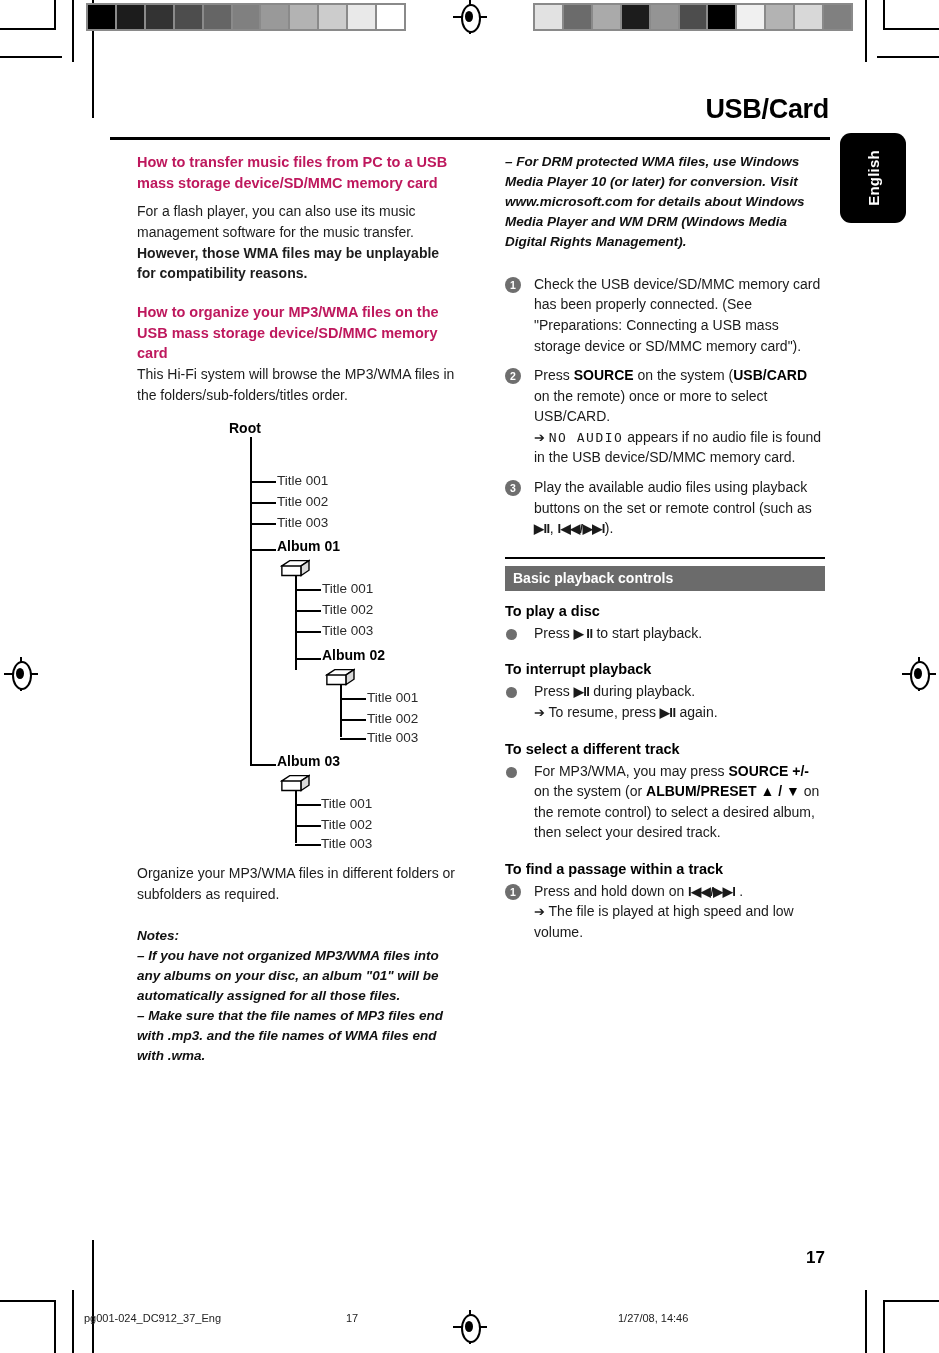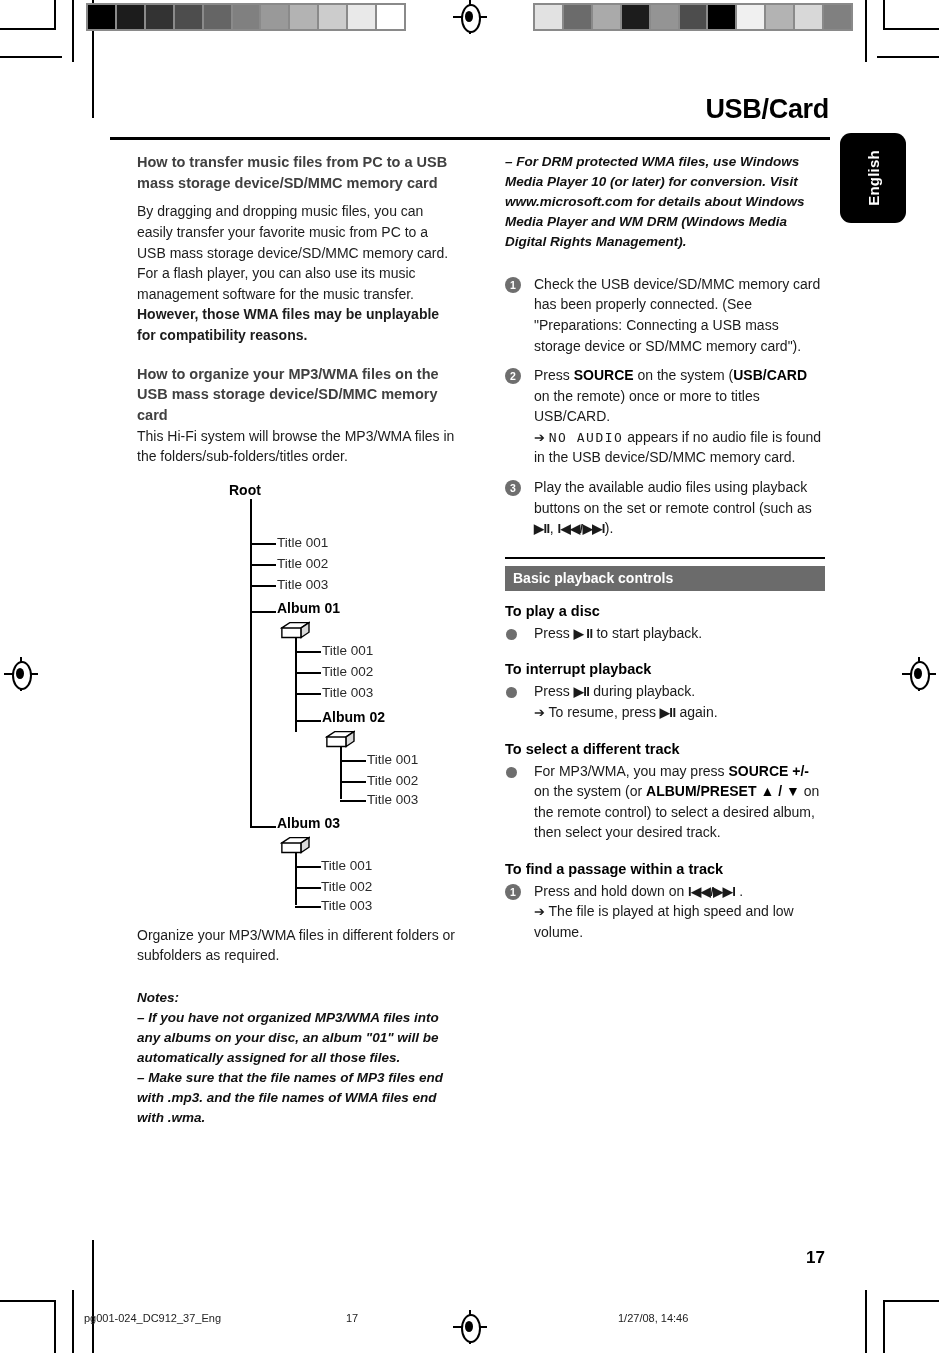--- a/index.html
+++ b/index.html
@@ -93,21 +93,21 @@
     width: 320px;
   }
   .col-left  { left: 137px; }
   .col-right { left: 505px; }
 
   h3.sec {
     font-size: 14.5px;
     font-weight: bold;
     line-height: 1.43;
     margin: 0 0 8px 0;
-    color: #404040;
+    color: #be185d;
   }
   p.body {
     font-size: 14px;
     line-height: 1.47;
     margin: 0 0 0 0;
     color: #1c1c1c;
   }
   .b { font-weight: bold; color:#000; }
 
   p.note {
@@ -309,21 +309,20 @@
   <div class="title-rule"></div>
 
   <div class="lang-tab">
     <span class="lang-text">English</span>
   </div>
 
   <div class="col col-left">
 
     <h3 class="sec">How to transfer music files from PC to a USB mass storage device/SD/MMC memory card</h3>
 
-    <p class="body">By dragging and dropping music files, you can easily transfer your favorite music from PC to a USB mass storage device/SD/MMC memory card.</p>
     <p class="body">For a flash player, you can also use its music management software for the music transfer.</p>
     <p class="body b" style="margin-bottom:18px;">However, those WMA files may be unplayable for compatibility reasons.</p>
 
     <h3 class="sec" style="margin-bottom:0;">How to organize your MP3/WMA files on the USB mass storage device/SD/MMC memory card</h3>
     <p class="body">This Hi-Fi system will browse the MP3/WMA files in the folders/sub-folders/titles order.</p>
 
     <div class="tree">
 
       <div class="node bold" style="left:92px; top:0px;">Root</div>
 
@@ -412,21 +411,21 @@
 
     <ul class="steps" style="margin-top:22px;">
 
       <li class="step">
         <span class="step-num">1</span>
         <span>Check the USB device/SD/MMC memory card has been properly connected. (See "Preparations: Connecting a USB mass storage device or SD/MMC memory card").</span>
       </li>
 
       <li class="step">
         <span class="step-num">2</span>
-        <span>Press </span><span class="b">SOURCE</span><span> on the system (</span><span class="b">USB/CARD</span><span> on the remote) once or more to titles USB/CARD.</span>
+        <span>Press </span><span class="b">SOURCE</span><span> on the system (</span><span class="b">USB/CARD</span><span> on the remote) once or more to select USB/CARD.</span>
         <span class="arrow-line">
           <span class="arrow">➔</span>
           <span class="lcd">NO AUDIO</span><span> appears if no audio file is found in the USB device/SD/MMC memory card.</span>
         </span>
       </li>
 
       <li class="step">
         <span class="step-num">3</span>
         <span>Play the available audio files using playback buttons on the set or remote control (such as </span><span class="tx">▶II</span><span>, </span><span class="tx">I◀◀/▶▶I</span><span>).</span>
       </li>

